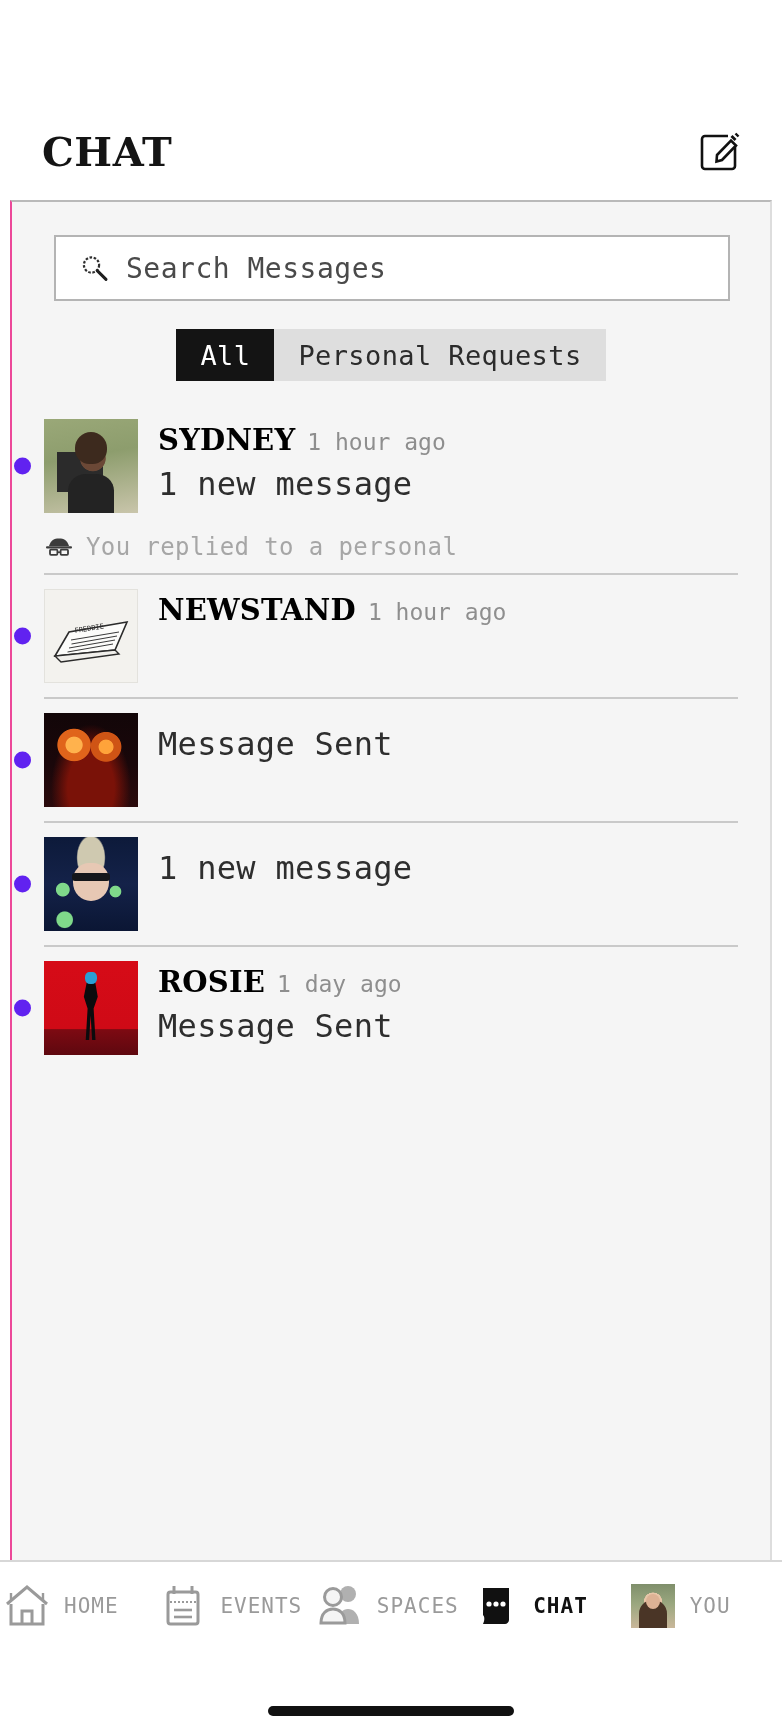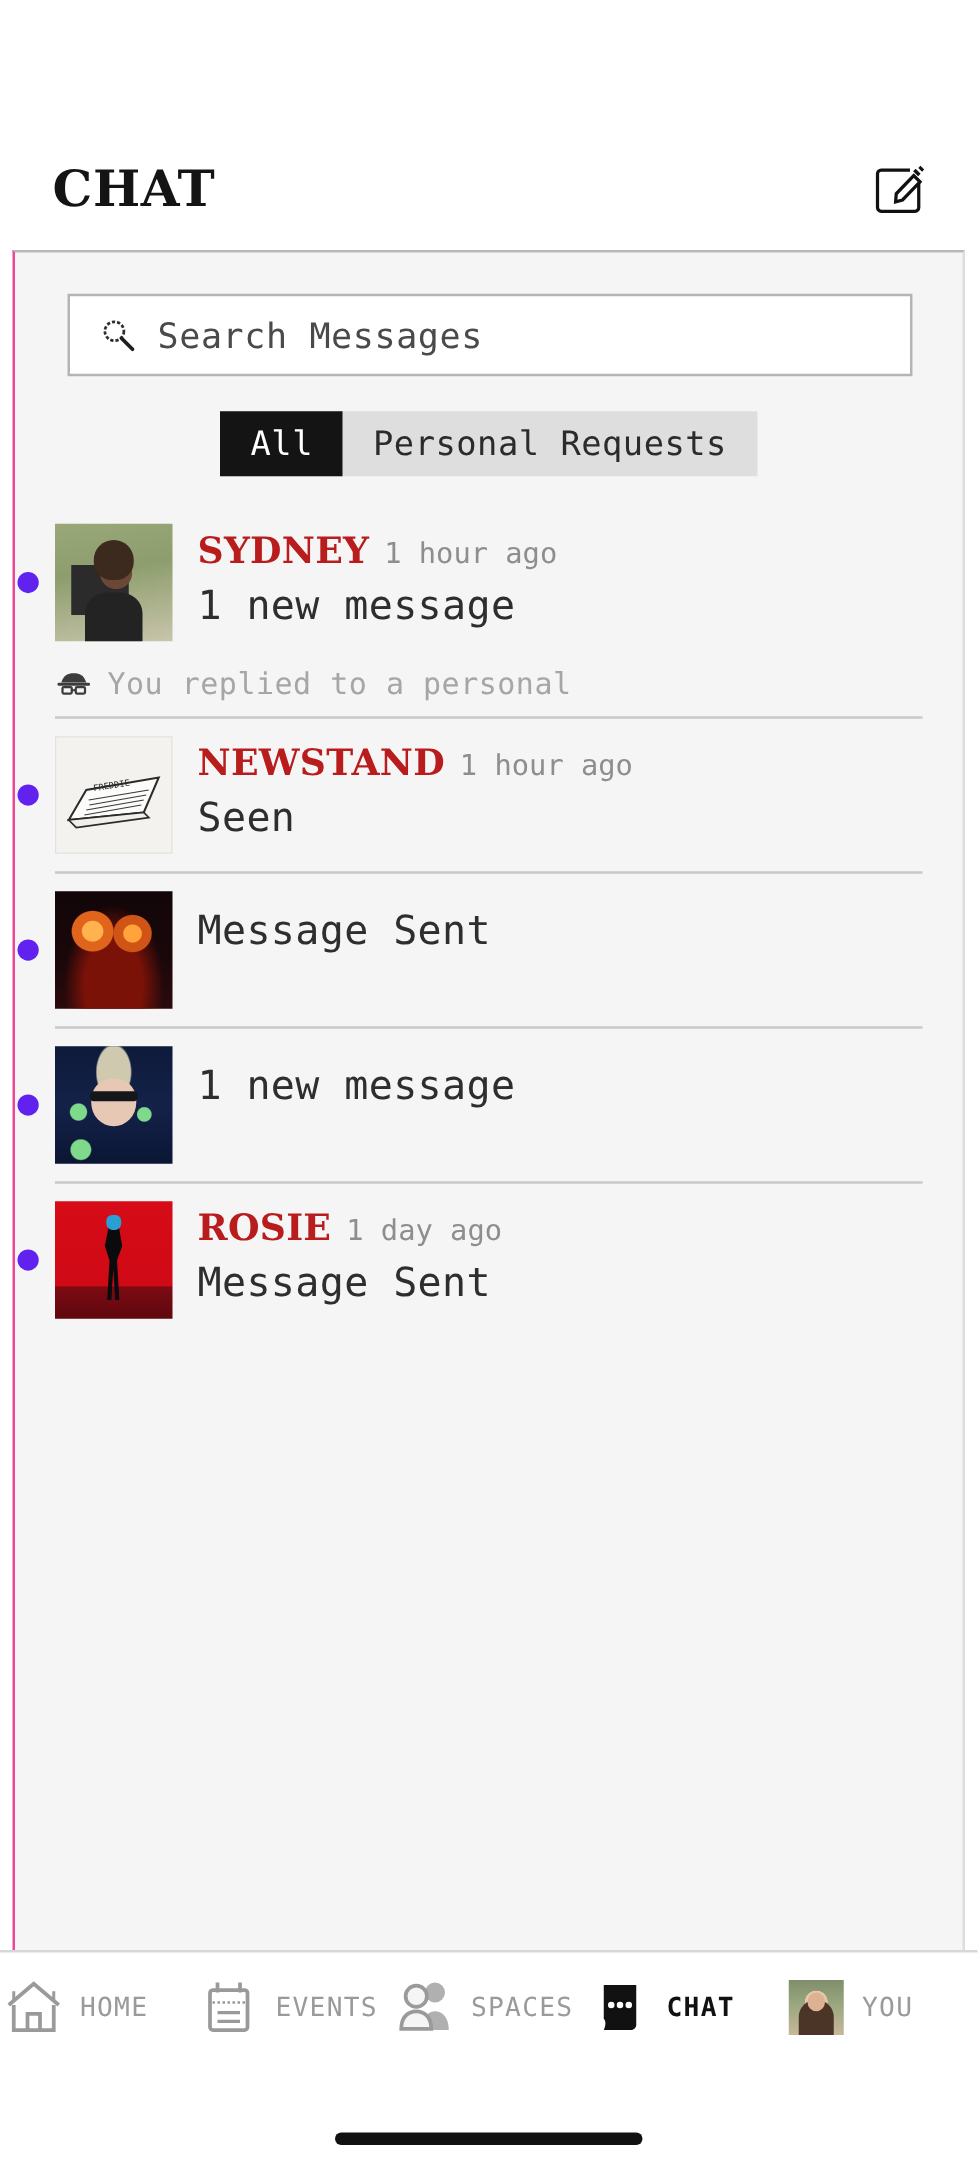--- a/index.html
+++ b/index.html
@@ -190,21 +190,21 @@
   .row-top {
     display: flex;
     align-items: baseline;
     gap: 12px;
   }
 
   .row-name {
     font-family: "DejaVu Serif", serif;
     font-weight: 700;
     font-size: 29px;
-    color: #b91c1c;
+    color: #000000;
     letter-spacing: 0.2px;
     white-space: nowrap;
   }
 
   .row-time {
     font-family: "DejaVu Sans Mono", monospace;
     font-size: 23px;
     color: #8e8e8e;
     white-space: nowrap;
   }
@@ -460,21 +460,20 @@
               <path d="M20 42 L66 34"></path>
                 <path d="M18.5 46 L64 38"></path>
             </g>
           </svg>
         </div>
         <div class="row-body">
           <div class="row-top">
             <span class="row-name">NEWSTAND</span>
             <span class="row-time">1 hour ago</span>
           </div>
-          <div class="row-preview">Seen</div>
         </div>
       </div>
 
       <div class="chat-row">
         <span class="unread-dot"></span>
         <div class="avatar av-jerry"></div>
         <div class="row-body">
           <div class="row-preview">Message Sent</div>
         </div>
       </div>

